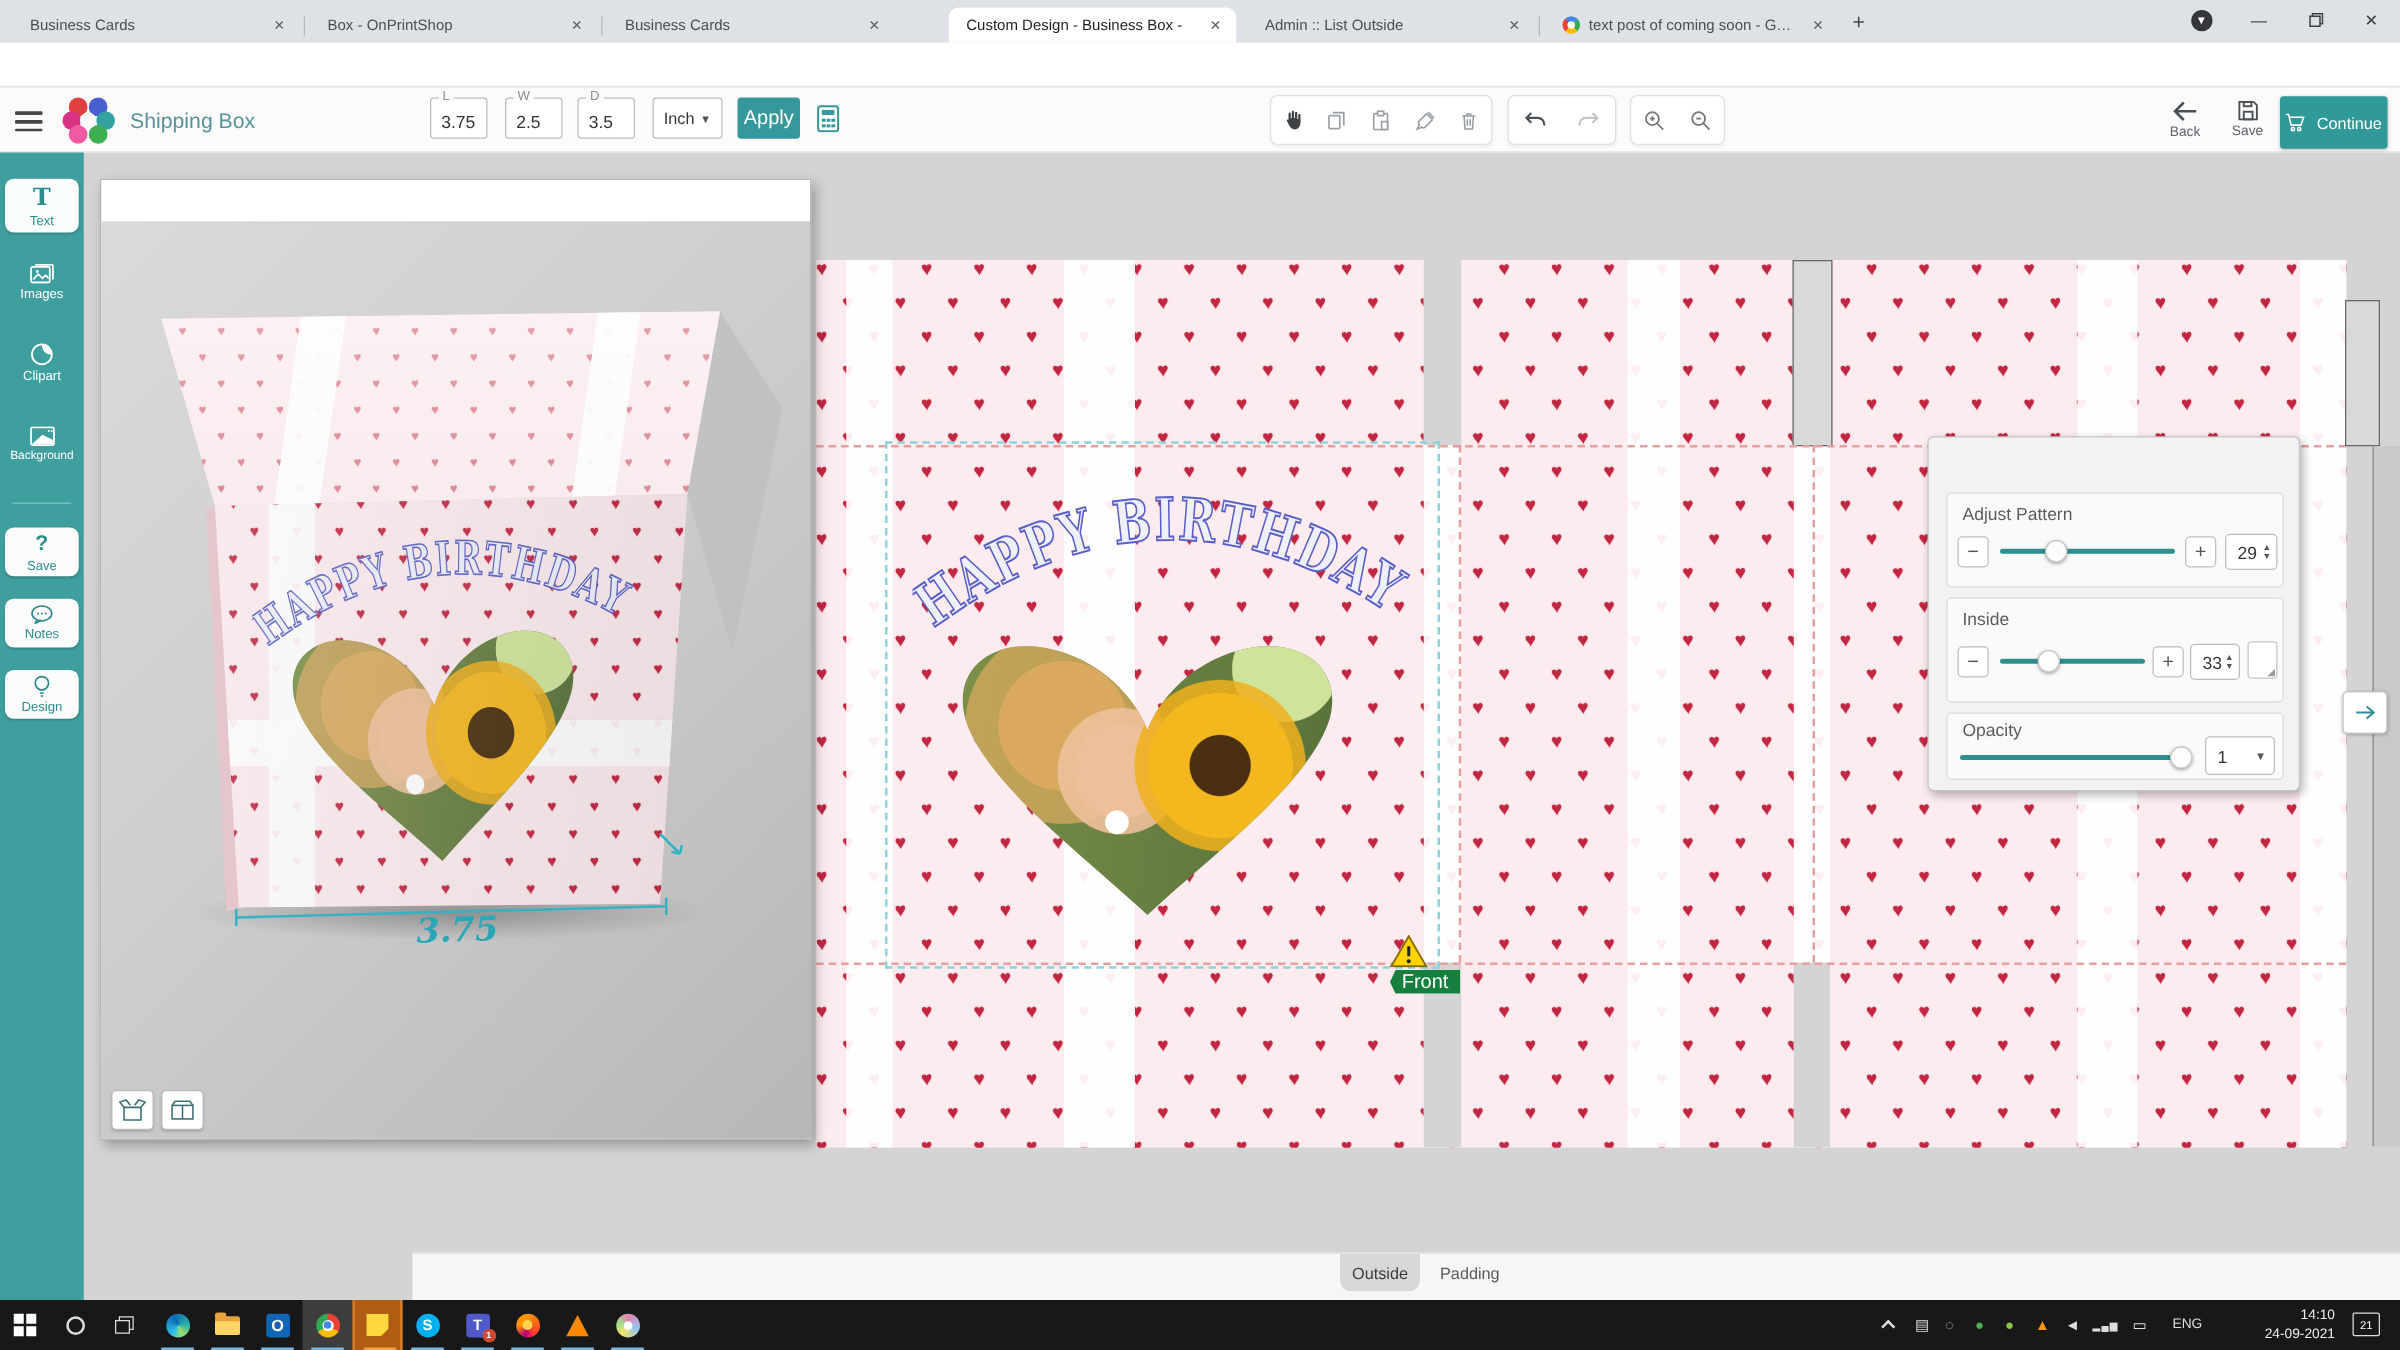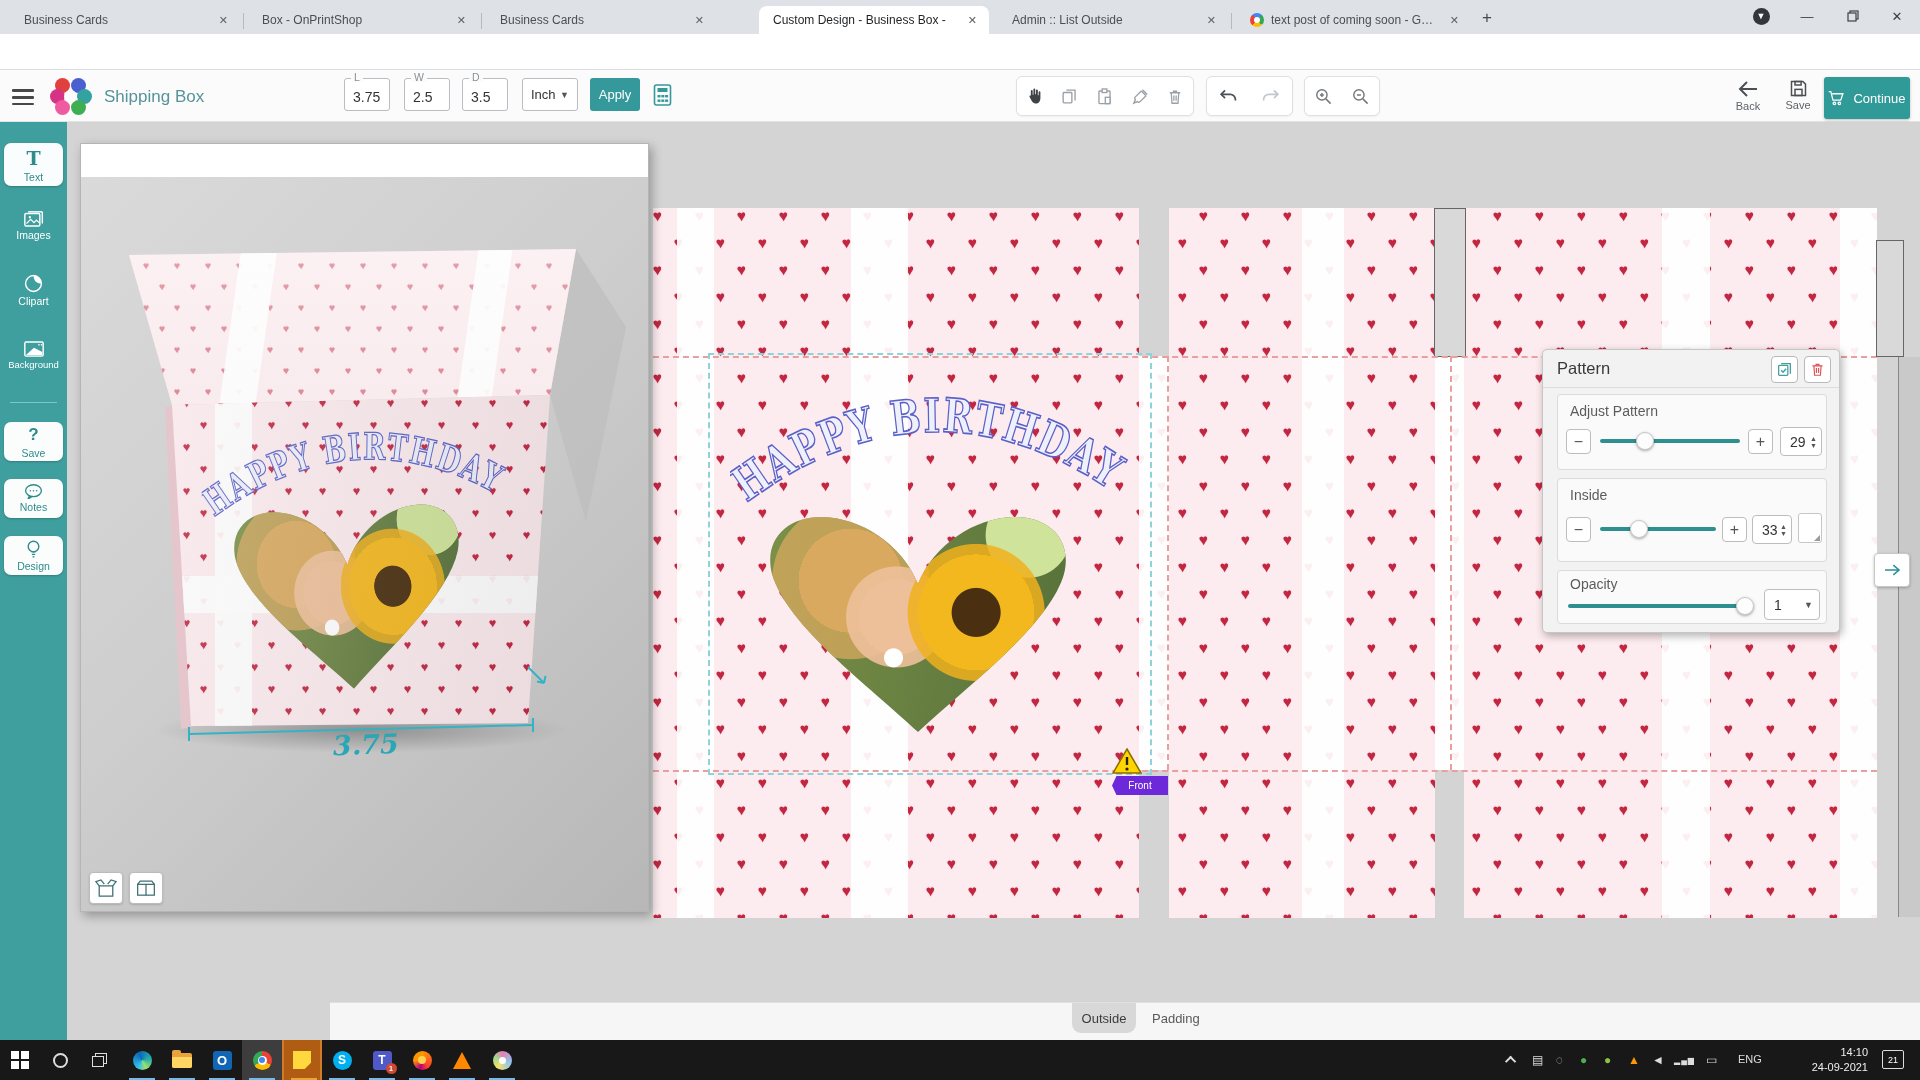--- a/index.html
+++ b/index.html
@@ -41,21 +41,21 @@
   #apptool{left:0;top:70px;width:1920px;height:52px;background:#fbfbfb;border-bottom:1px solid #e2e2e2}
   .bars span{display:block;width:22px;height:2.6px;background:#474747;margin:4.2px 0;border-radius:1px}
   #apptitle{font-size:17px;color:#57939b}
   .dimbox{top:8px;height:33px;border:1.5px solid #b9bdc1;border-radius:3px;background:#fff}
   .dimbox input{width:100%;height:100%;border:0;outline:0;background:transparent;font-size:14px;color:#333;
                 padding:4px 0 0 8px;font-family:"Liberation Sans",sans-serif}
   .dimlab{position:absolute;top:-7px;left:6px;font-size:10.5px;color:#8a9095;background:#fbfbfb;padding:0 3px;line-height:10px}
   .selbox{top:8px;height:33px;border:1.5px solid #b9bdc1;border-radius:3px;background:#fff;
           display:flex;align-items:center;justify-content:space-between;padding:0 8px;font-size:13px;color:#333}
   .caret{font-size:9px;color:#555}
-  #applybtn{top:8px;height:33px;border-radius:3px;background:var(--teal);color:#fff;font-size:13px;
+  #applybtn{top:8px;height:33px;border-radius:3px;background:var(--teal);color:#fff;font-size:16px;
             display:flex;align-items:center;justify-content:center;border:0}
   .toolgrp{top:6px;height:40px;background:#fff;border:1px solid #e0e0e0;border-radius:6px;
            display:flex;align-items:center;justify-content:space-around;box-shadow:0 1px 2px rgba(0,0,0,.05)}
   .tic{width:24px;height:24px;display:flex;align-items:center;justify-content:center}
   .navlbl{font-size:11px;color:#5f6469;text-align:center}
   #continuebtn{top:7px;height:42px;border-radius:3px;background:#2f9a97;color:#fff;font-size:13px;
                display:flex;align-items:center;gap:8px;justify-content:center;box-shadow:0 1px 3px rgba(0,0,0,.25)}
 
   
   #sidebar{left:0;top:122px;width:67px;height:918px;background:#3f9e9e}
@@ -91,21 +91,21 @@
      clip-path:path('M153 224 C 104 178 22 118 7 66 C -2 30 24 8 58 9 C 96 10 137 36 153 76 C 169 36 210 10 248 9 C 282 8 308 30 299 66 C 284 118 202 178 153 224 Z');
      background:
        radial-gradient(circle at 69% 46%, #4a2f10 0 24px, rgba(0,0,0,0) 25px),
        radial-gradient(circle at 69% 46%, #f4b81f 0 58px, rgba(240,176,28,.85) 58px 68px, rgba(0,0,0,0) 69px),
        radial-gradient(circle at 42% 66%, #ffffff 0 9px, rgba(0,0,0,0) 10px),
        radial-gradient(circle at 43% 48%, #eec09a 0 38px, rgba(238,192,154,.9) 38px 50px, rgba(0,0,0,0) 51px),
        radial-gradient(circle at 28% 32%, #d8a95e 0 52px, rgba(216,169,94,.75) 52px 78px, rgba(0,0,0,0) 79px),
        radial-gradient(circle at 86% 12%, #cfe49a 0 42px, rgba(0,0,0,0) 43px),
        linear-gradient(100deg,#7c9148,#55703a)}
   .arctxt{font-family:"DejaVu Serif",serif;font-weight:bold;fill:#eef0fb;stroke:#5b60c8;stroke-width:1.6px;letter-spacing:2px}
-  #frontbadge{background:#6d28d9;color:#fff;font-size:10px;display:flex;align-items:center;justify-content:center;
+  #frontbadge{background:#15803d;color:#fff;font-size:16px;display:flex;align-items:center;justify-content:center;
               clip-path:polygon(8% 0,100% 0,100% 100%,8% 100%,0 50%)}
 
   
   #ppanel{left:1542px;top:349px;width:298px;height:284px;background:#f2f2f2;border:1px solid #c6c6c6;
           border-radius:5px;box-shadow:2px 3px 8px rgba(0,0,0,.3);z-index:5}
   #ppanel .hd{left:0;top:0;width:100%;height:38px;border-bottom:1px solid #dcdcdc;display:flex;align-items:center;
               padding:0 14px;font-size:16.5px;color:#3a3a3a}
   .pbtn{width:27px;height:27px;background:#fff;border:1px solid #b9b9b9;border-radius:4px;
         display:flex;align-items:center;justify-content:center}
   .psec{position:absolute;left:14px;width:270px;background:#fafafa;border:1px solid #dadada;border-radius:4px}
@@ -2542,36 +2542,20 @@
     <div class="prevbtn abs" style="left:48px;top:695px">
       <svg width="20" height="17" viewBox="0 0 24 20" fill="none" stroke="#3e6f74" stroke-width="1.5">
           <rect x="2" y="5" width="20" height="13"></rect>
           <path d="M2 5l3-4h14l3 4M12 5v13"></path>
         </svg>
     </div>
   </div>
 </div>
 
 <div id="ppanel" class="abs">
-  <div class="hd abs">
-    <span>Pattern</span>
-    <span class="pbtn abs" style="left:228px;top:6px">
-      <svg width="15" height="15" viewBox="0 0 18 18" fill="none" stroke="#3f9f9f" stroke-width="1.5">
-          <rect x="2" y="4" width="11" height="12" rx="1"></rect>
-          <path d="M5 2h11v12"></path>
-          <path d="M5 10l2.2 2.2L11 8" stroke-width="1.7"></path>
-        </svg>
-    </span>
-    <span class="pbtn abs" style="left:261px;top:6px">
-      <svg width="13" height="15" viewBox="0 0 18 20" fill="none" stroke="#e05252" stroke-width="1.6">
-          <path d="M2 5h14M7 5V3h4v2M4 5l1 13h8l1-13"></path>
-          <path d="M7.5 8v7M10.5 8v7"></path>
-        </svg>
-    </span>
-  </div>
 
   <div class="psec" style="top:44px;height:76px">
     <span class="pslab">Adjust Pattern</span>
     <span class="mini" style="left:8px;top:34px">−</span>
     <div class="track" style="left:42px;top:44px;width:140px">
       <span class="thumb" style="left:36px"></span>
     </div>
     <span class="mini" style="left:190px;top:34px">+</span>
     <div class="numbox" style="left:222px;top:32px;width:42px">
       <input value="29" style="">

